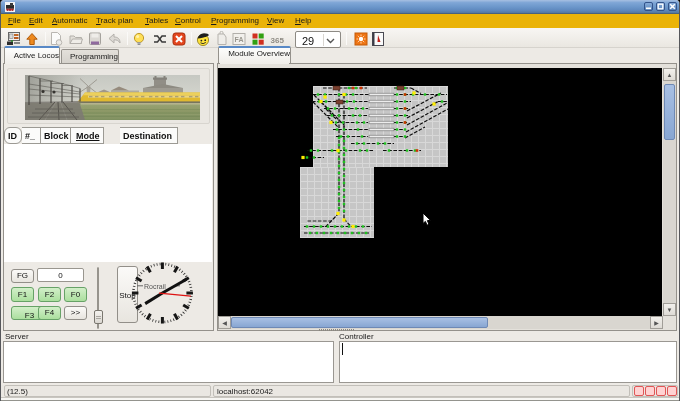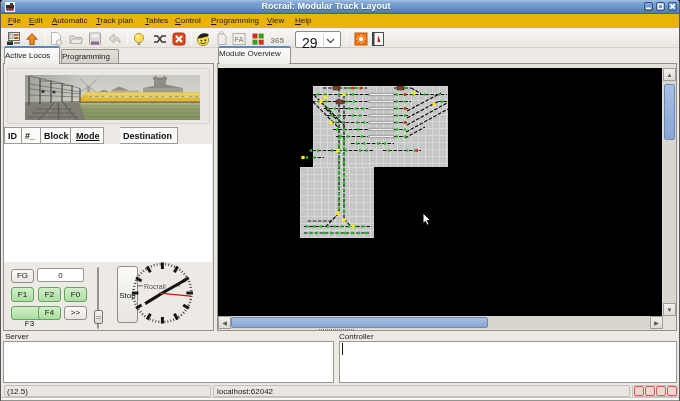--- a/index.html
+++ b/index.html
@@ -12,21 +12,21 @@
 #title .txt{position:absolute;left:0;top:1px;width:650px;text-align:center;color:#fff;
  font-size:9px;font-weight:bold;letter-spacing:0;text-shadow:0 1px 1px rgba(20,40,70,.55)}
 .wbtn{position:absolute;top:2px;width:9px;height:9px;border:1px solid #33538a;border-radius:2px;
  background:linear-gradient(180deg,#86abd8,#5c86bb)}
 #menubar{left:0;top:14px;width:680px;height:14px;background:#eab308}
 #menubar span{position:absolute;top:2px;font-size:8px;color:#1a1a1a}
 #menubar u{text-decoration:underline}
 #toolbar{left:0;top:28px;width:680px;height:20px;
  background:linear-gradient(180deg,#f8f6f3,#eae7e1);border-bottom:1px solid #d6d3cd}
 .tsep{position:absolute;top:32px;width:1px;height:13px;background:#c9c6c0;border-right:1px solid #fbfaf8}
-.tab{position:absolute;font-size:8px;color:#1a1a1a;text-align:left;
+.tab{position:absolute;font-size:8px;color:#1a1a1a;text-align:right;
  border:1px solid #94918b;border-bottom:none;border-radius:2px 2px 0 0}
 .tab.on{background:linear-gradient(180deg,#fdfdfc,#f0eeea);border-top:2px solid #5889c6;height:17px;top:46px}
 .tab.off{background:linear-gradient(180deg,#e3e0da,#d4d1cb);height:15px;top:49px}
 .panel{position:absolute;border:1px solid #94918b;background:#edeae5}
 .btn{position:absolute;border:1px solid #928f89;border-radius:3px;font-size:8px;color:#111;
  text-align:center;background:linear-gradient(180deg,#fbfaf8,#e8e5df)}
 .btn.green{background:linear-gradient(180deg,#d2efc9,#abdf9e);border-color:#67a267}
 .hdrcell{position:absolute;top:127px;height:17px;background:#fbfbfa;border:1px solid #9c9a94;
  border-left:none;font-size:9px;font-weight:bold;color:#111;padding:3px 0 0 3px}
 .sbtrough{position:absolute;background:#d9d6d0}
@@ -40,21 +40,20 @@
     <div class="abs" id="title">
       <svg style="position:absolute;left:4px;top:2px" width="10" height="10" viewBox="0 0 10 10">
         <rect x="0" y="0" width="10" height="10" fill="#f5f5f5"></rect>
         <rect x="1" y="3" width="8" height="3" fill="#2a2a2a"></rect>
         <rect x="5" y="1" width="3" height="3" fill="#3a3a3a"></rect>
         <rect x="1" y="6" width="8" height="1.5" fill="#555"></rect>
         <circle cx="2.6" cy="7.8" r="1.2" fill="#b02020"></circle>
         <circle cx="5.0" cy="7.8" r="1.2" fill="#b02020"></circle>
         <circle cx="7.4" cy="7.8" r="1.2" fill="#b02020"></circle>
       </svg>
-      <div class="txt">Rocrail: Modular Track Layout</div>
       <div class="wbtn" style="left:643px">
         <svg width="7" height="7" viewBox="0 0 7 7" style="position:absolute;left:0;top:0">
           <rect x="1" y="4.5" width="5" height="1.6" fill="#fff"></rect>
         </svg>
       </div>
       <div class="wbtn" style="left:655px">
         <svg width="7" height="7" viewBox="0 0 7 7" style="position:absolute;left:0;top:0">
           <rect x="1.2" y="1.2" width="4.6" height="4.6" fill="none" stroke="#fff" stroke-width="1.3"></rect>
         </svg>
       </div>
@@ -139,21 +138,21 @@
     </svg>
     <svg style="position:absolute;left:249px;top:31px" width="16" height="16" viewBox="0 0 16 16">
       <rect x="2.5" y="2.5" width="5" height="5" fill="#d03020"></rect>
       <rect x="8.7" y="2.5" width="5" height="5" fill="#32a012"></rect>
       <rect x="2.5" y="8.7" width="5" height="5" fill="#32a012"></rect>
       <rect x="8.7" y="8.7" width="5" height="5" fill="#d03020"></rect>
     </svg>
     <svg style="position:absolute;left:268px;top:31px" width="16" height="16" viewBox="0 0 16 16">
       <text x="1.5" y="11.5" font-family="Liberation Sans" font-size="8" fill="#8f8c85" font-weight="bold">365</text>
     </svg>
-    <div class="abs" style="left:294px;top:31px;width:46px;height:17px;background:#fff;border:1px solid #8d8a84;border-radius:2px;font-size:14px;color:#111;padding:3px 0 3px 6px">29<svg width="9" height="6" viewBox="0 0 9 6" style="position:absolute;right:5px;top:6px">
+    <div class="abs" style="left:294px;top:31px;width:46px;height:17px;background:#fff;border:1px solid #8d8a84;border-radius:2px;font-size:11px;color:#111;padding:3px 0 3px 6px">29<svg width="9" height="6" viewBox="0 0 9 6" style="position:absolute;right:5px;top:6px">
         <path d="M1 1 L4.5 4.5 L8 1" fill="none" stroke="#555" stroke-width="1.4"></path>
       </svg><div style="position:absolute;right:16px;top:2px;width:1px;height:12px;background:#d8d5d0"></div></div>
     <svg style="position:absolute;left:352px;top:31px" width="16" height="16" viewBox="0 0 16 16">
       <rect x="2" y="2" width="12" height="12" fill="#ee7412" stroke="#c55a06" stroke-width="1"></rect>
       <circle cx="8" cy="8" r="2.2" fill="#fff"></circle>
       <g stroke="#ffd9b5" stroke-width="1">
         <path d="M8 3.5 V5 M8 11 V12.5 M3.5 8 H5 M11 8 H12.5 M4.8 4.8 L5.9 5.9 M10.1 10.1 L11.2 11.2 M11.2 4.8 L10.1 5.9 M5.9 10.1 L4.8 11.2"></path>
       </g>
     </svg>
     <svg style="position:absolute;left:369px;top:31px" width="16" height="16" viewBox="0 0 16 16">
@@ -249,33 +248,33 @@
         <path d="M4 1 V30 M15 3.5 V29 M26 6 V28 M37 8.5 V27.5 M47 11 V27 M55 13.5 V26.5"></path>
       </g>
       <g stroke="#53514c" stroke-width=".55" fill="none">
         <path d="M4 1 L15 3.5 L26 6 L37 8.5 L47 11 L55 13.5"></path>
         <path d="M4 9 L55 17 M4 14 L55 19 M4 20 L55 22"></path>
         <path d="M15 6 H28 M26 8.5 H39 M37 10.5 H48"></path>
       </g>
       <circle cx="18" cy="16.5" r="1.6" fill="#35332f"></circle>
       <circle cx="29" cy="17" r="1.6" fill="#35332f"></circle>
     </svg>
-    <div class="hdrcell" style="left:3px;width:18px;border-left:1px solid #9c9a94;">ID</div>
+    <div class="hdrcell" style="left:3px;width:18px;border-left:1px solid #9c9a94;border-radius:6px;">ID</div>
     <div class="hdrcell" style="left:21px;width:19px;">#_</div>
     <div class="hdrcell" style="left:40px;width:30px;">Block</div>
     <div class="hdrcell" style="left:70px;width:18px;font-style:italic;">V_</div>
     <div class="hdrcell" style="left:72px;width:31px;text-decoration:underline;">Mode</div>
     <div class="hdrcell" style="left:119px;width:58px;">Destination</div>
     <div class="abs" style="left:3px;top:144px;width:208px;height:118px;background:#fff"></div>
     <div class="btn" style="left:10px;top:269px;width:23px;height:14px;padding-top:1px">FG</div>
     <div class="abs" style="left:36px;top:268px;width:47px;height:14px;background:#fff;border:1px solid #99968f;border-radius:2px;font-size:8px;color:#111;text-align:center;padding-top:2px">0</div>
     <div class="btn green" style="left:10px;top:287px;width:23px;height:15px;padding-top:2px">F1</div>
     <div class="btn green" style="left:37px;top:287px;width:23px;height:15px;padding-top:2px">F2</div>
     <div class="btn green" style="left:63px;top:287px;width:23px;height:15px;padding-top:2px">F0</div>
-    <div class="btn green" style="left:10px;top:306px;width:37px;height:14px;padding-top:12px">F3</div>
+    <div class="btn green" style="left:10px;top:306px;width:37px;height:14px;padding-top:4px">F3</div>
     <div class="btn green" style="left:37px;top:306px;width:23px;height:14px;padding-top:1px">F4</div>
     <div class="btn" style="left:63px;top:306px;width:23px;height:14px;padding-top:1px">&gt;&gt;</div>
     <div class="abs" style="left:96px;top:267px;width:2px;height:62px;background:#c6c3bd;border:1px solid #97948d;border-radius:1px"></div>
     <div class="abs" style="left:93px;top:310px;width:9px;height:14px;border:1px solid #7a776f;border-radius:2px;background:linear-gradient(180deg,#f4f2ee,#dbd8d2)">
       <div style="margin:5px 1px 0 1px;height:1px;background:#a9a6a0"></div>
       <div style="margin:1px 1px 0 1px;height:1px;background:#a9a6a0"></div>
     </div>
     <div class="btn" style="left:116px;top:266px;width:21px;height:57px;padding-top:24px">Stop</div>
     <svg style="position:absolute;left:128px;top:261px" width="66" height="66" viewBox="0 0 66 66">
       <circle cx="33.4" cy="32.0" r="29" fill="none" stroke="#2a2a2a" stroke-width="2.6" stroke-dasharray="0.8 2.237" transform="rotate(-90 33.4 32.0)"></circle>

